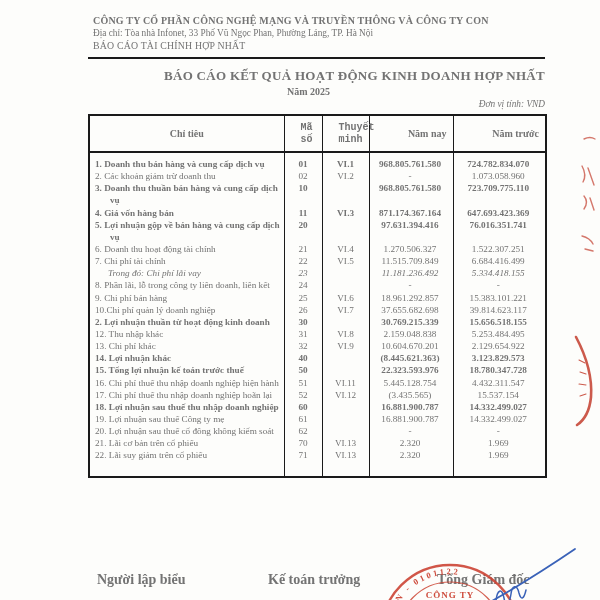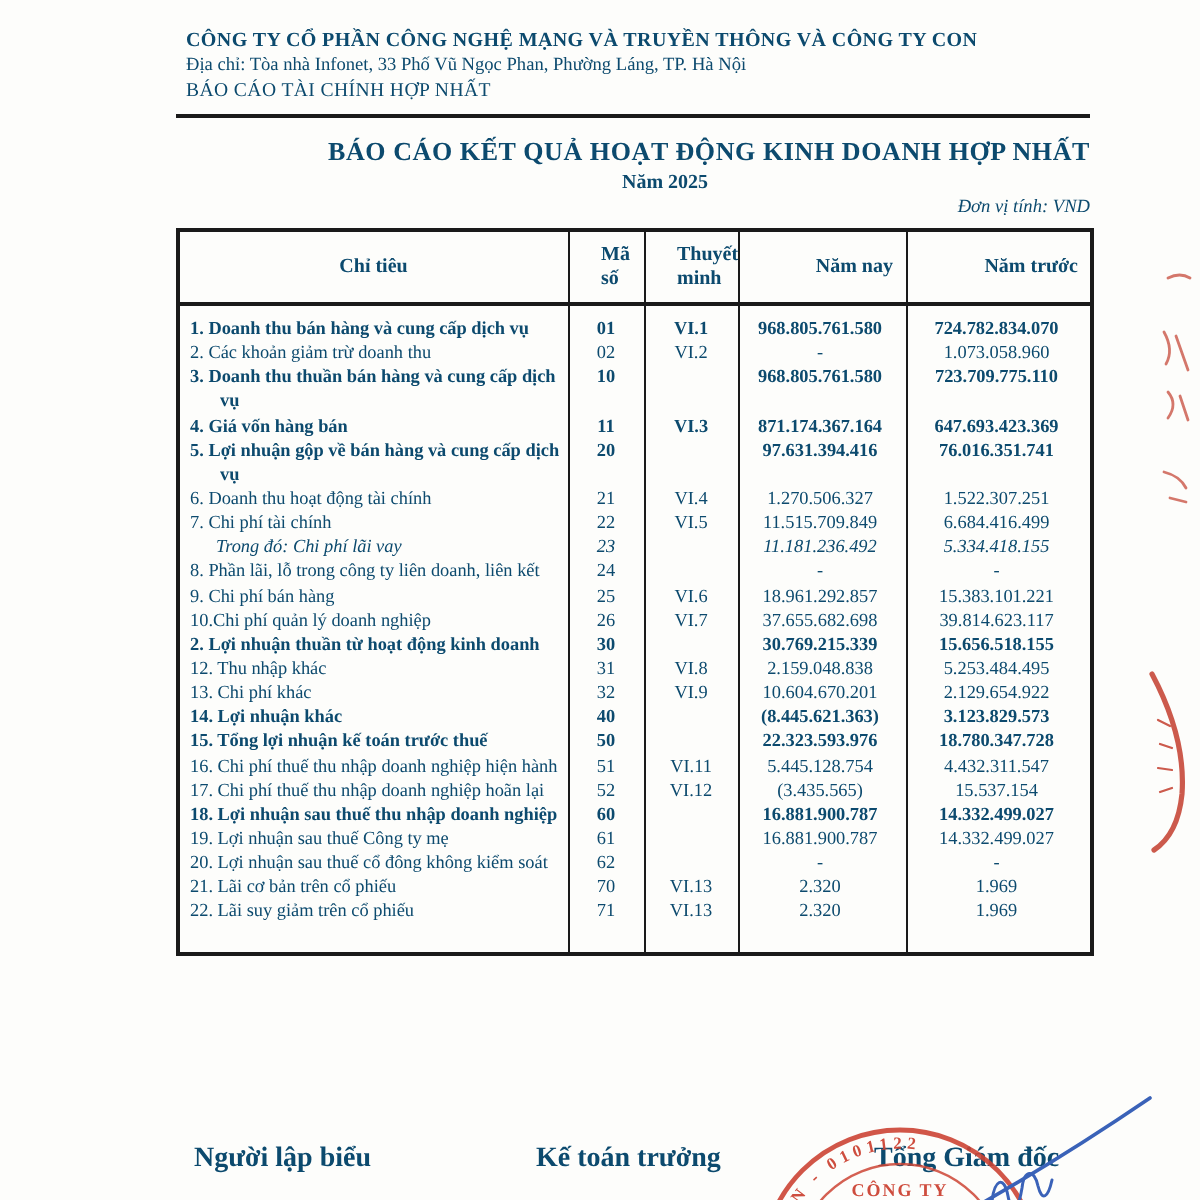--- a/index.html
+++ b/index.html
@@ -1,46 +1,46 @@
 <!DOCTYPE html>
 <html><head>
 <meta charset="utf-8">
 <style>
   * { margin:0; padding:0; box-sizing:border-box; }
   html,body { background:#e9e9e9; }
   .page {
     position:relative; width:600px; height:600px; margin:0 auto;
     background:#fdfdfb; overflow:hidden;
-    font-family:"Liberation Serif", serif; color:#0c4a6e;
+    font-family:"Liberation Serif", serif; color:#737373;
   }
   
   .doc-header { position:absolute; left:93px; top:15px; width:460px; }
   .company-name { font-size:10px; font-weight:bold; letter-spacing:.2px; white-space:nowrap; }
   .company-address { font-size:9.3px; margin-top:2px; white-space:nowrap; }
   .report-type { font-size:9.8px; margin-top:2px; letter-spacing:.2px; }
   .header-rule { position:absolute; left:88px; top:57px; width:457px; height:2px; background:#1a1a1a; }
   .report-title { position:absolute; left:88px; top:68px; width:457px; text-align:right;
                   font-size:13px; font-weight:bold; letter-spacing:.3px; }
-  .report-year  { position:absolute; left:104px; top:86px; width:457px; text-align:center;
+  .report-year  { position:absolute; left:80px; top:86px; width:457px; text-align:center;
                   font-size:10px; font-weight:bold; }
   .unit-label   { position:absolute; left:88px; top:99px; width:457px; text-align:right;
                   font-size:9.3px; font-style:italic; }
   
   table.statement {
     position:absolute; left:88px; top:114px; width:457px;
     border-collapse:collapse; table-layout:fixed;
     border:2px solid #1a1a1a;
   }
   table.statement th, table.statement td { border-left:1px solid #1a1a1a; border-right:1px solid #1a1a1a; }
   table.statement thead th {
     border-bottom:2px solid #1a1a1a; height:37px; vertical-align:middle;
     font-size:10px; font-weight:bold; line-height:1.15;
   }
   .h-label { text-align:center; }
-  .h-code, .h-note { text-align:center; padding:0 16px; }
+  .h-code, .h-note { text-align:center; padding:0 16px;font-family:Liberation Mono, monospace; }
   .h-num { text-align:right; padding-right:6px; }
   table.statement tbody td {
     font-size:9.2px; line-height:1.32; vertical-align:top; padding:0 3px;
   }
   tbody tr:first-child td { padding-top:5px; }
   tbody tr:last-child  td { padding-bottom:14px; }
   .c-label { padding-left:20px !important; text-indent:-15px; }
   .c-code  { text-align:center; }
   .c-note  { text-align:center; }
   .c-num   { text-align:center; padding-right:5px !important; }

